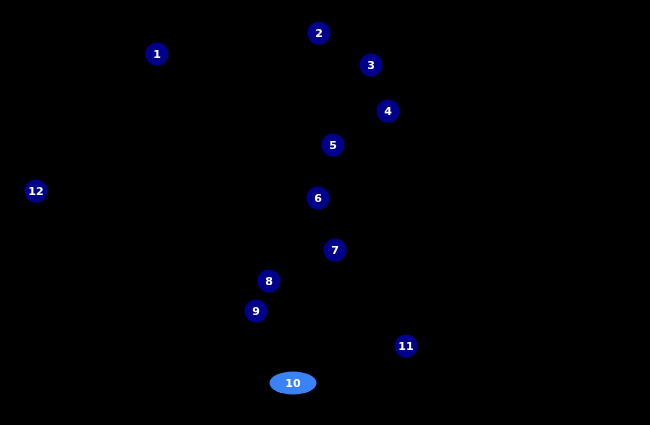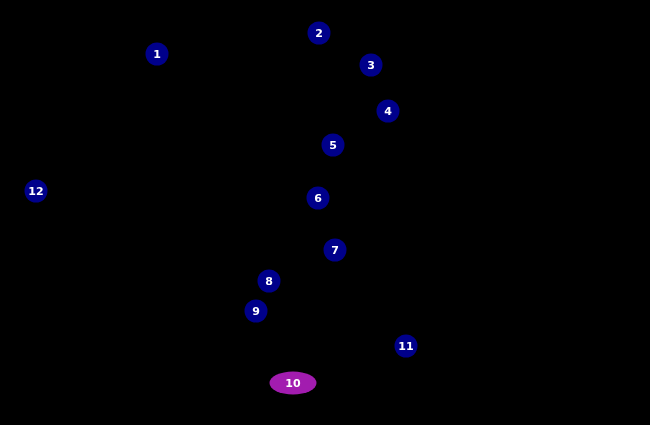--- a/index.html
+++ b/index.html
@@ -38,16 +38,16 @@
 <div id="diagram-canvas" style="background: rgb(0, 0, 0);">
     <div class="marker" style="left: 157px; top: 54px; width: 23px; height: 23px; background: rgb(0, 0, 139); color: rgb(255, 255, 255);">1</div>
     <div class="marker" style="left: 319px; top: 33px; width: 23px; height: 23px; background: rgb(0, 0, 139); color: rgb(255, 255, 255);">2</div>
     <div class="marker" style="left: 371px; top: 65px; width: 23px; height: 23px; background: rgb(0, 0, 139); color: rgb(255, 255, 255);">3</div>
     <div class="marker" style="left: 388px; top: 111px; width: 23px; height: 23px; background: rgb(0, 0, 139); color: rgb(255, 255, 255);">4</div>
     <div class="marker" style="left: 333px; top: 145px; width: 23px; height: 23px; background: rgb(0, 0, 139); color: rgb(255, 255, 255);">5</div>
     <div class="marker" style="left: 318px; top: 198px; width: 23px; height: 23px; background: rgb(0, 0, 139); color: rgb(255, 255, 255);">6</div>
     <div class="marker" style="left: 335px; top: 250px; width: 23px; height: 23px; background: rgb(0, 0, 139); color: rgb(255, 255, 255);">7</div>
     <div class="marker" style="left: 269px; top: 281px; width: 23px; height: 23px; background: rgb(0, 0, 139); color: rgb(255, 255, 255);">8</div>
     <div class="marker" style="left: 256px; top: 311px; width: 23px; height: 23px; background: rgb(0, 0, 139); color: rgb(255, 255, 255);">9</div>
-    <div class="marker" style="left: 293px; top: 383px; width: 47px; height: 23px; background: #a21caf; color: rgb(255, 255, 255);">10</div>
+    <div class="marker" style="left: 293px; top: 383px; width: 47px; height: 23px; background: #3b82f6; color: rgb(255, 255, 255);">10</div>
     <div class="marker" style="left: 406px; top: 346px; width: 23px; height: 23px; background: rgb(0, 0, 139); color: rgb(255, 255, 255);">11</div>
     <div class="marker" style="left: 36px; top: 163px; width: 23px; height: 23px; background: rgb(0, 0, 139); color: rgb(255, 255, 255); margin-top: 28px;">12</div>
   </div>
 
 </body></html>

